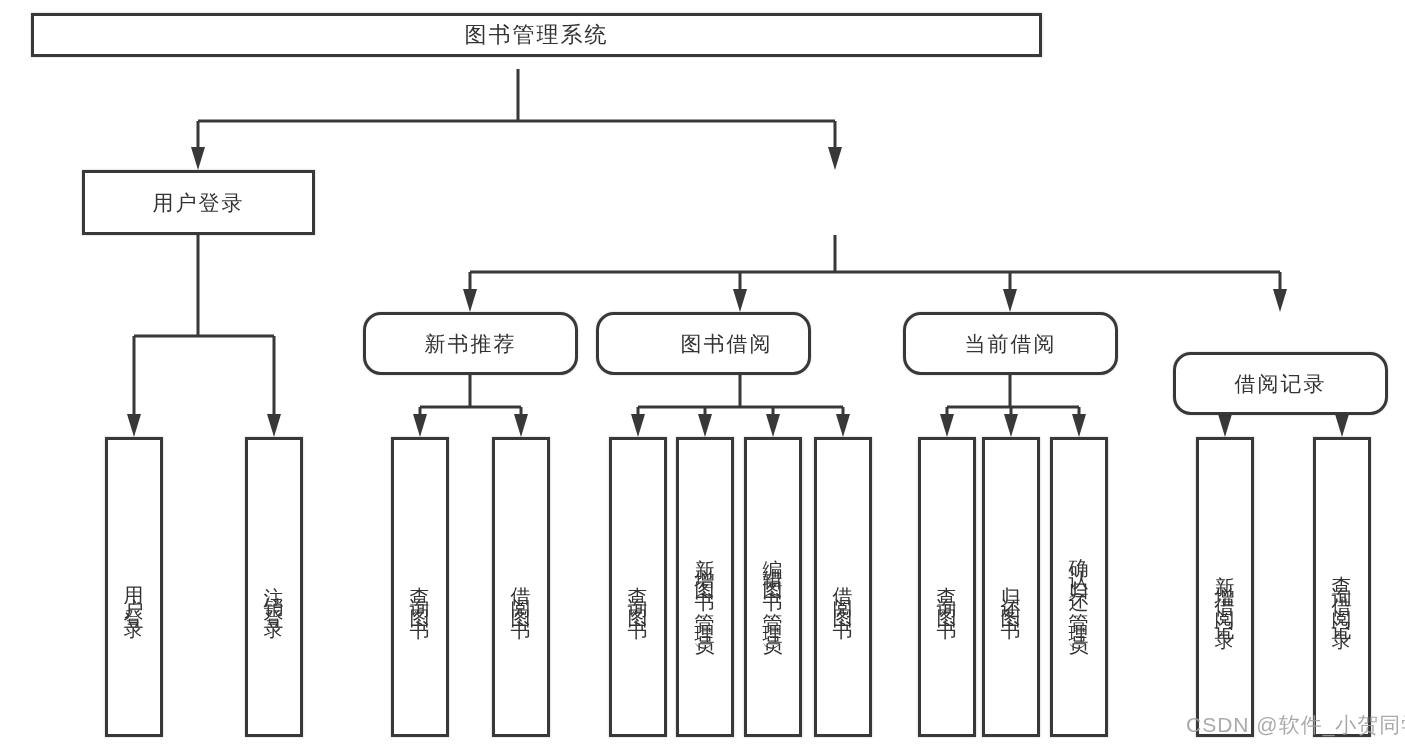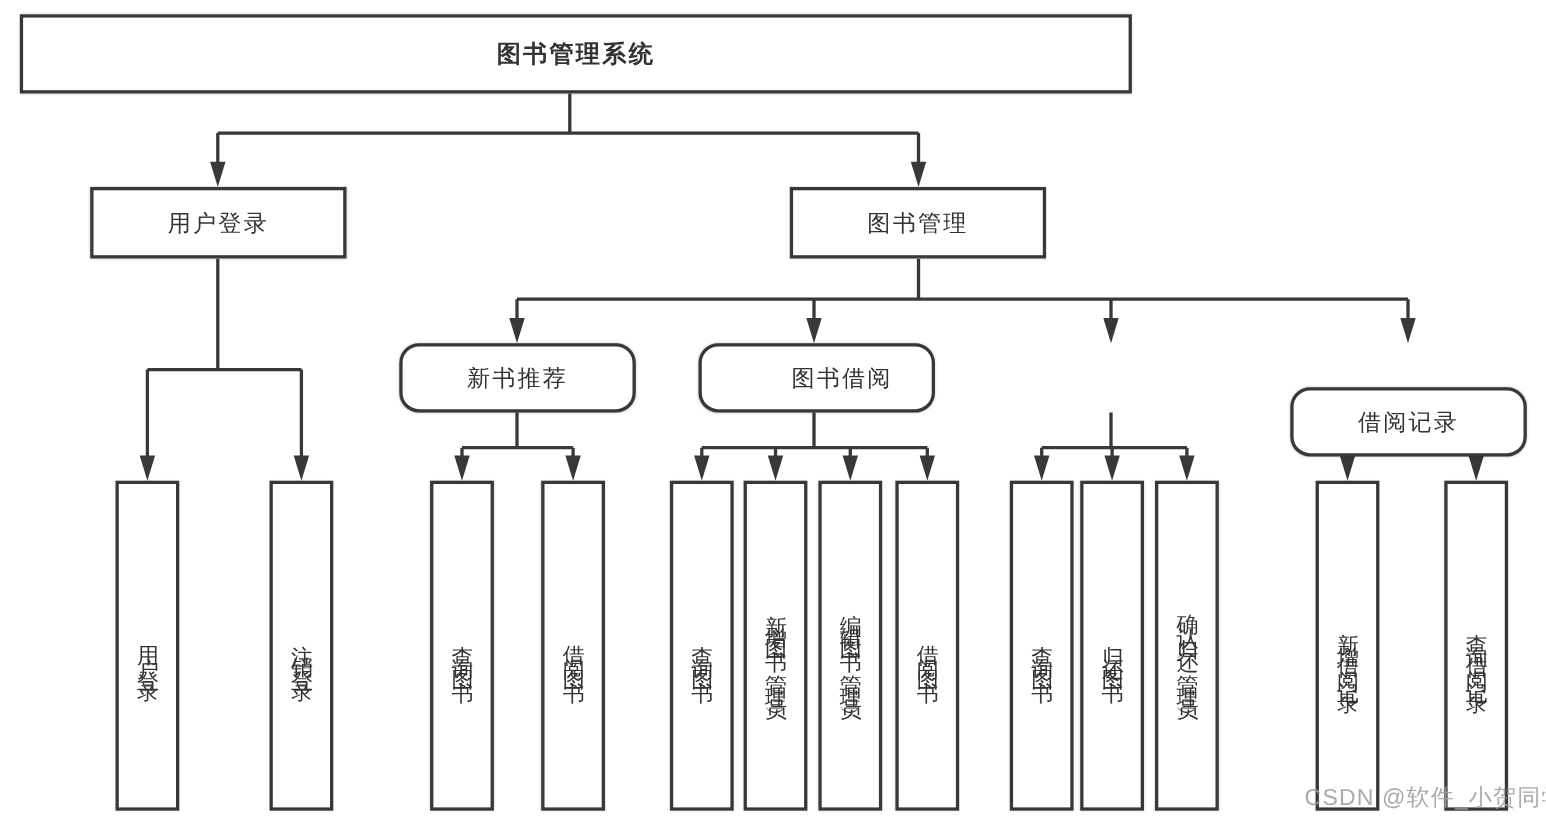--- a/index.html
+++ b/index.html
@@ -26,28 +26,28 @@
     justify-content: center;
     color: #333333;
     box-shadow: 0 0 2px rgba(0,0,0,0.25);
   }
   .hlabel {
     font-size: 21px;
     letter-spacing: 2px;
     color: #333333;
     white-space: nowrap;
   }
-  .root  { left: 18px;  top: 13px;  width: 1011px; height: 72px; font-weight: bold; }
+  .root  { left: 31px;  top: 13px;  width: 1011px; height: 44px; }
   .root .hlabel { font-size: 22px; }
   .l2    { top: 170px; width: 233px; height: 65px; }
   .l2a   { left: 82px; }
   .l2b   { left: 718px; }
   .l3    { top: 312px; width: 215px; height: 63px; border-radius: 18px; }
   .l3a   { left: 363px; }
-  .l3b   { left: 635px; padding-left: 46px; }
+  .l3b   { left: 596px; padding-left: 46px; }
   .l3c   { left: 903px; }
   .l3d   { left: 1173px; margin-top: 40px; }
   .leaf  { top: 437px; width: 58px; height: 300px; }
   .vtext {
     writing-mode: vertical-rl;
     text-orientation: mixed;
     font-size: 20px;
     letter-spacing: 11px;
     color: #333333;
     margin-bottom: -11px;
@@ -109,29 +109,29 @@
     </g>
   </svg>
 
   <div class="box root">
     <span class="hlabel">图书管理系统</span>
   </div>
 
   <div class="box l2 l2a">
     <span class="hlabel">用户登录</span>
   </div>
-  <div class="box l2 l2b">
-    <span class="hlabel">图书管理</span>
-  </div>
 
   <div class="box l3 l3a">
     <span class="hlabel">新书推荐</span>
   </div>
   <div class="box l3 l3b">
     <span class="hlabel">图书借阅</span>
+  </div>
+  <div class="box l3 l3c">
+    <span class="hlabel">当前借阅</span>
   </div>
   <div class="box l3 l3d">
     <span class="hlabel">借阅记录</span>
   </div>
 
   <div class="box leaf" style="left:105px">
     <span class="vtext">用户登录</span>
   </div>
   <div class="box leaf" style="left:245px">
     <span class="vtext">注销登录</span>

